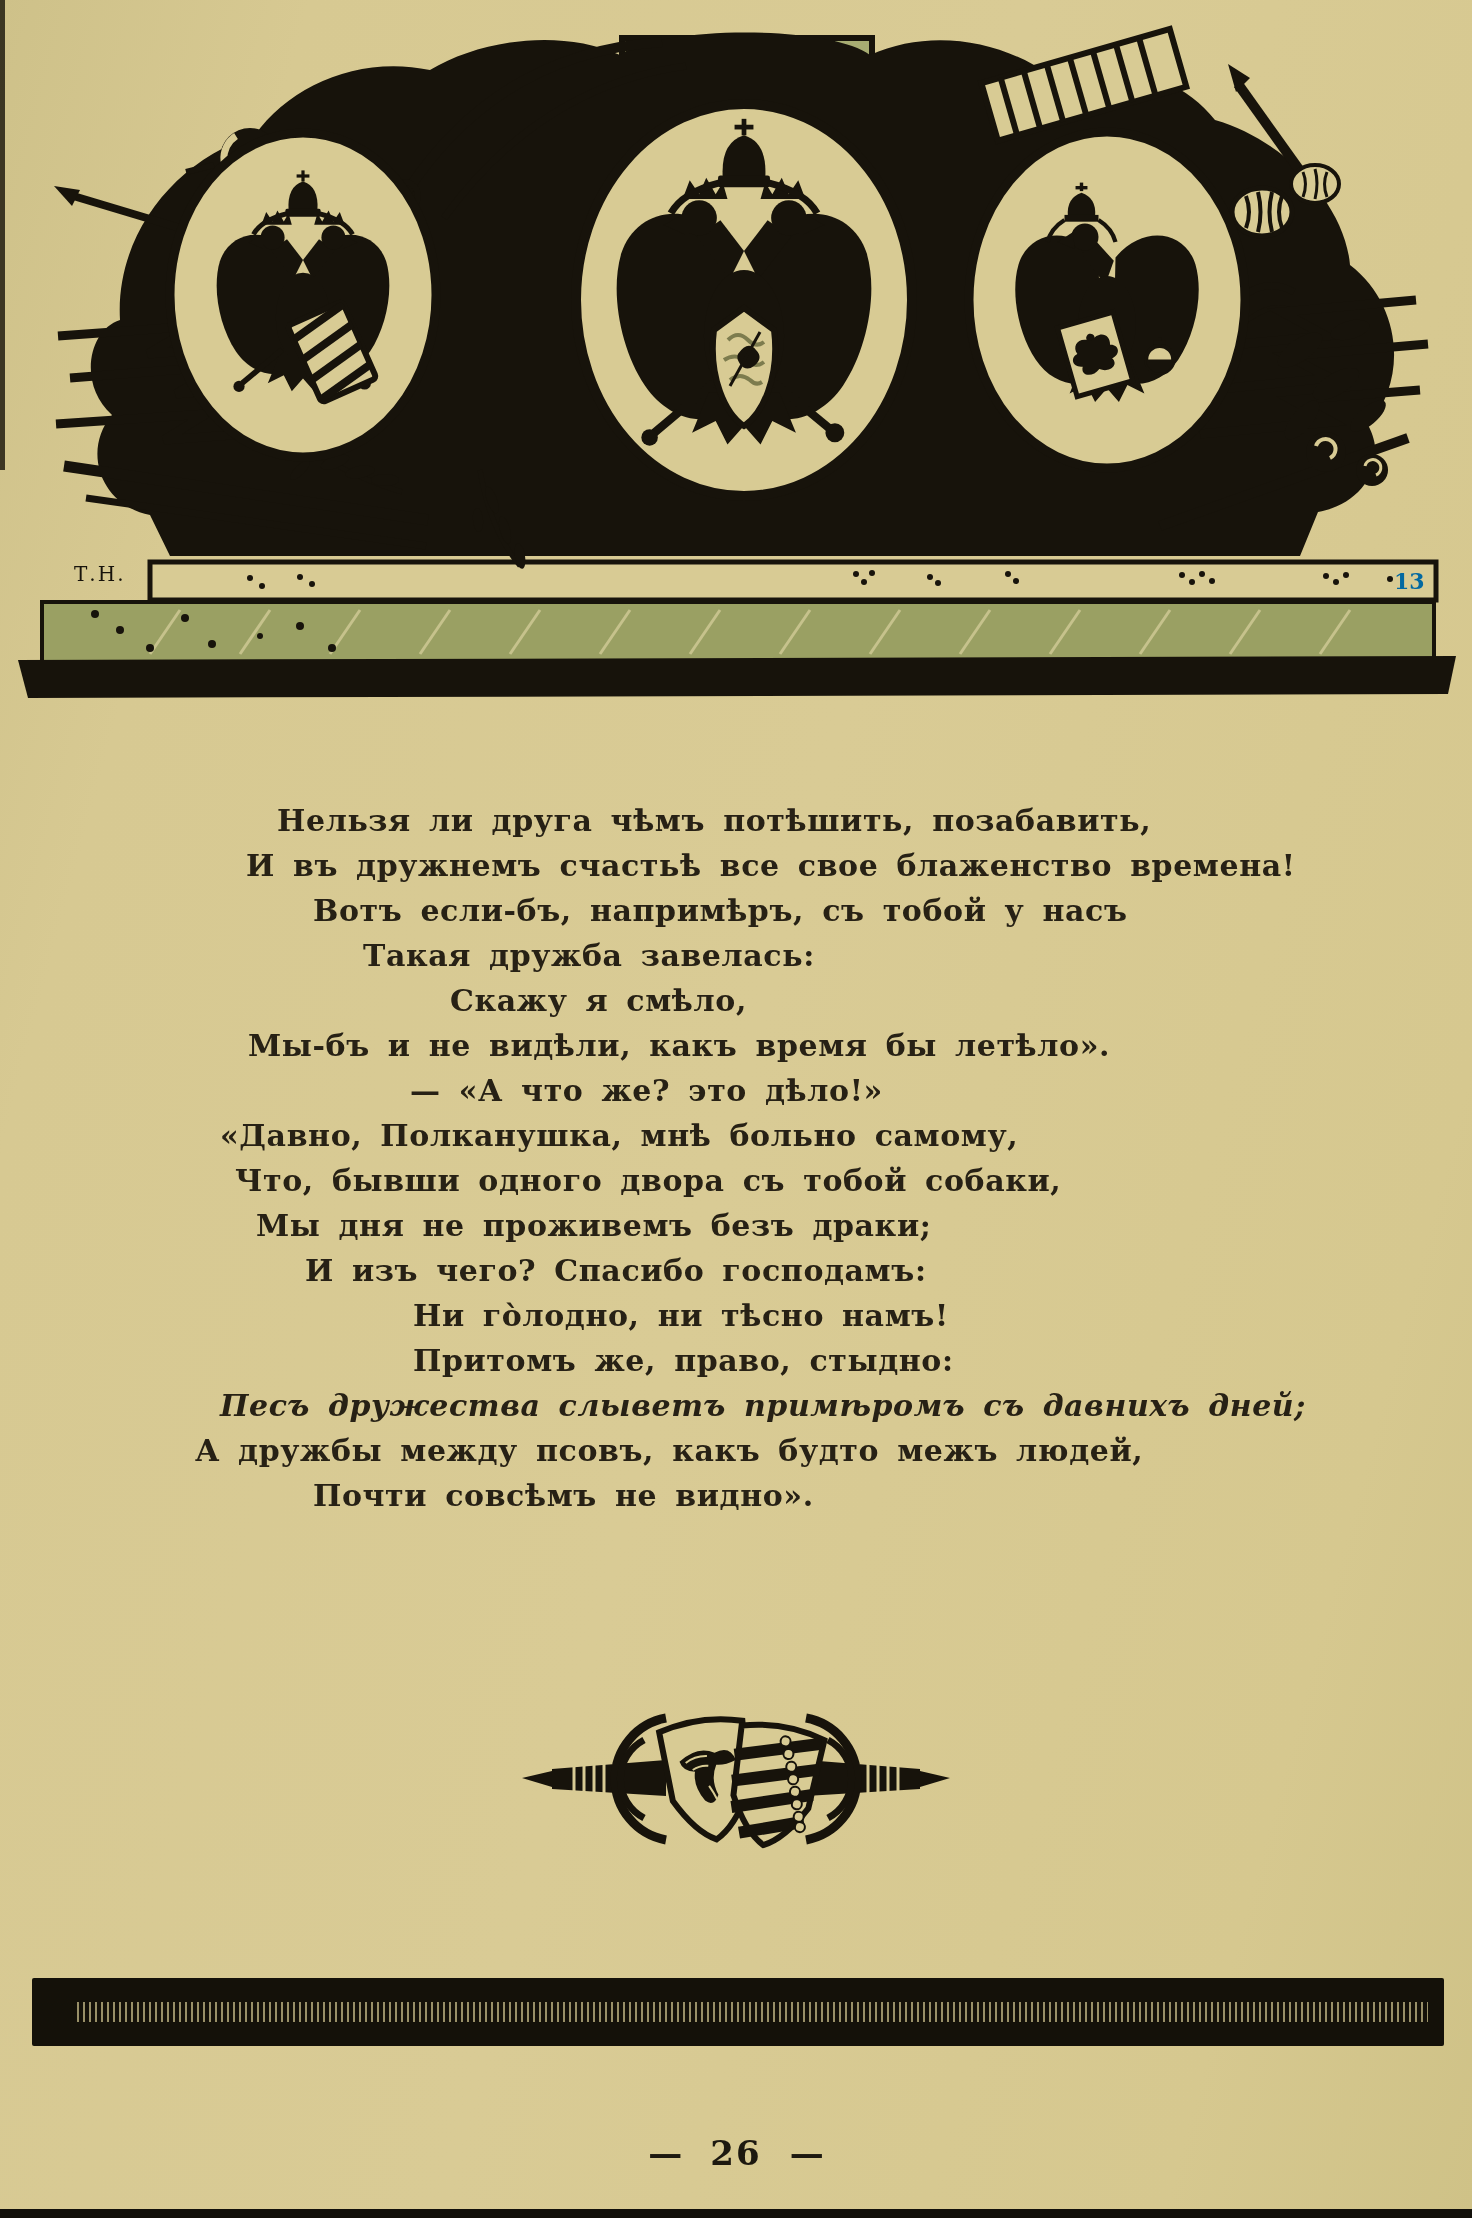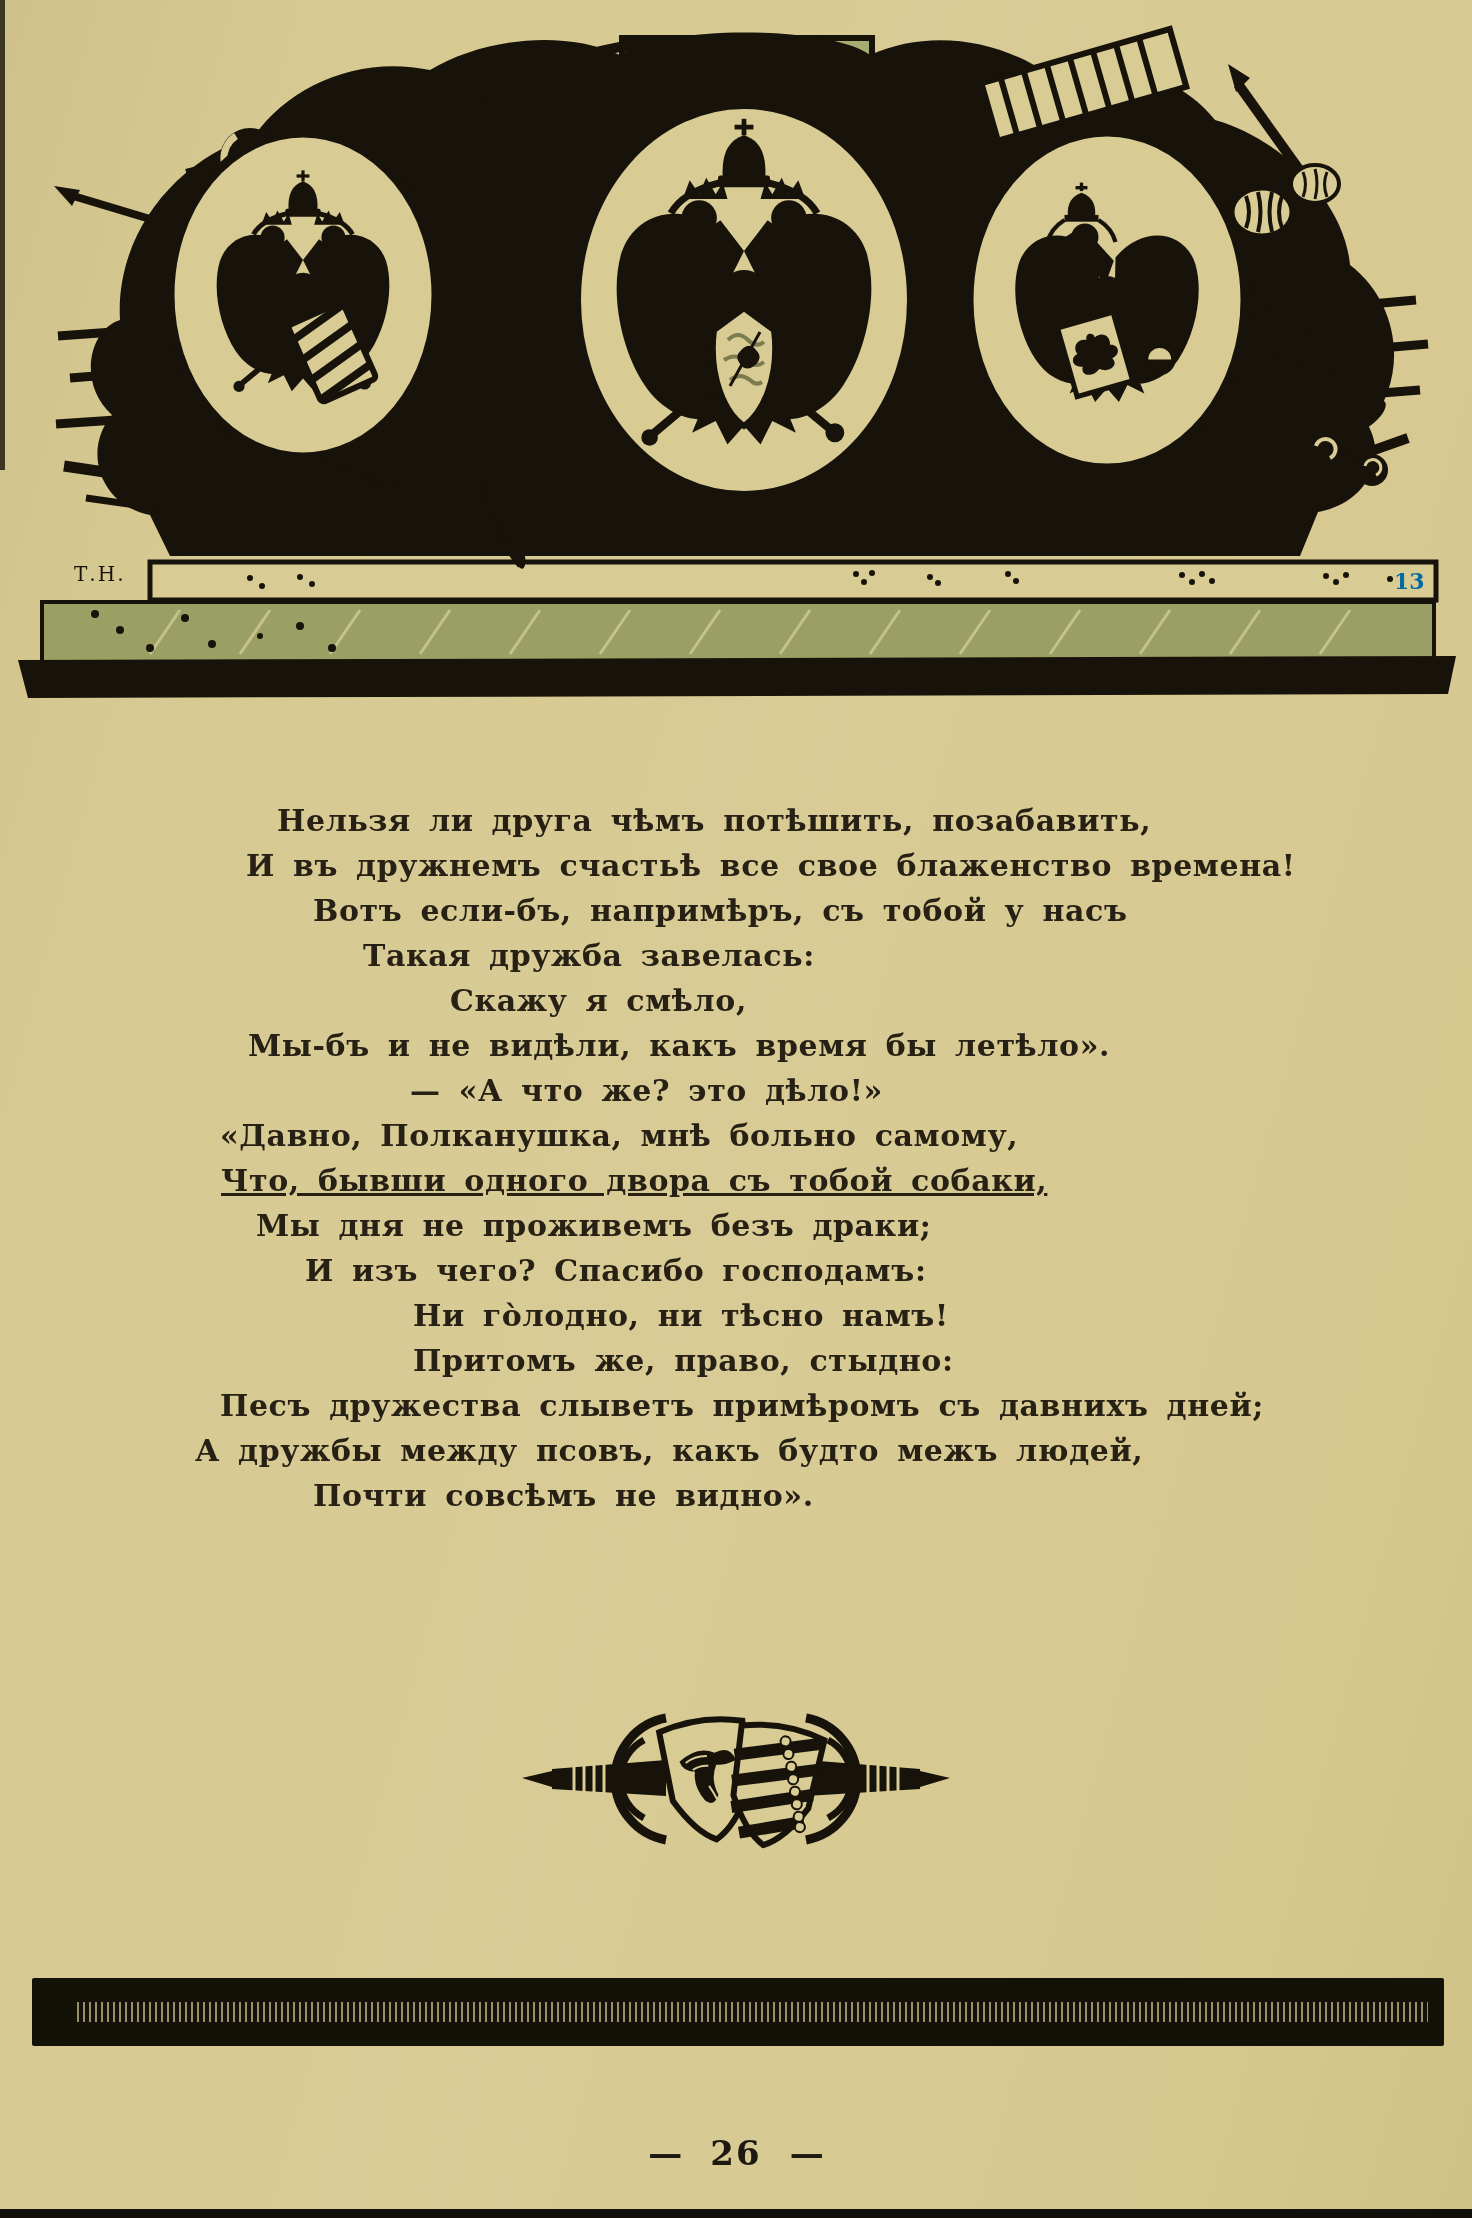--- a/index.html
+++ b/index.html
@@ -342,26 +342,26 @@
 
 <div class="abs" id="poem">
     <div class="poem-line" style="margin-left: 99px;">Нельзя ли друга чѣмъ потѣшить, позабавить,</div>
     <div class="poem-line" style="margin-left: 68px;">И въ дружнемъ счастьѣ все свое блаженство времена!</div>
     <div class="poem-line" style="margin-left: 135px;">Вотъ если-бъ, напримѣръ, съ тобой у насъ</div>
     <div class="poem-line" style="margin-left: 185px;">Такая дружба завелась:</div>
     <div class="poem-line" style="margin-left: 272px;">Скажу я смѣло,</div>
     <div class="poem-line" style="margin-left: 70px;">Мы-бъ и не видѣли, какъ время бы летѣло».</div>
     <div class="poem-line" style="margin-left: 232px;">— «А что же? это дѣло!»</div>
     <div class="poem-line" style="margin-left: 42px;">«Давно, Полканушка, мнѣ больно самому,</div>
-    <div class="poem-line" style="margin-left: 43px; text-decoration: underline;">Что, бывши одного двора съ тобой собаки,</div>
+    <div class="poem-line" style="margin-left: 57px;">Что, бывши одного двора съ тобой собаки,</div>
     <div class="poem-line" style="margin-left: 78px;">Мы дня не проживемъ безъ драки;</div>
     <div class="poem-line" style="margin-left: 127px;">И изъ чего? Спасибо господамъ:</div>
     <div class="poem-line" style="margin-left: 235px;">Ни го̀лодно, ни тѣсно намъ!</div>
     <div class="poem-line" style="margin-left: 235px;">Притомъ же, право, стыдно:</div>
-    <div class="poem-line" style="margin-left: 42px;">Песъ дружества слыветъ примѣромъ съ давнихъ дней;</div>
+    <div class="poem-line" style="margin-left: 42px; font-style: italic;">Песъ дружества слыветъ примѣромъ съ давнихъ дней;</div>
     <div class="poem-line" style="margin-left: 17px;">А дружбы между псовъ, какъ будто межъ людей,</div>
     <div class="poem-line" style="margin-left: 135px;">Почти совсѣмъ не видно».</div>
   </div>
 
 <svg class="abs" id="tailpiece" viewBox="0 0 440 160">
   <g>
     <polygon points="6,78 36,71 36,87" fill="#17130b"></polygon>
     <polygon points="36,69 150,60 150,96 36,89" fill="#17130b"></polygon>
     <g stroke="#d8cb94" stroke-width="3">
       <line x1="58" y1="64" x2="58" y2="93"></line>

